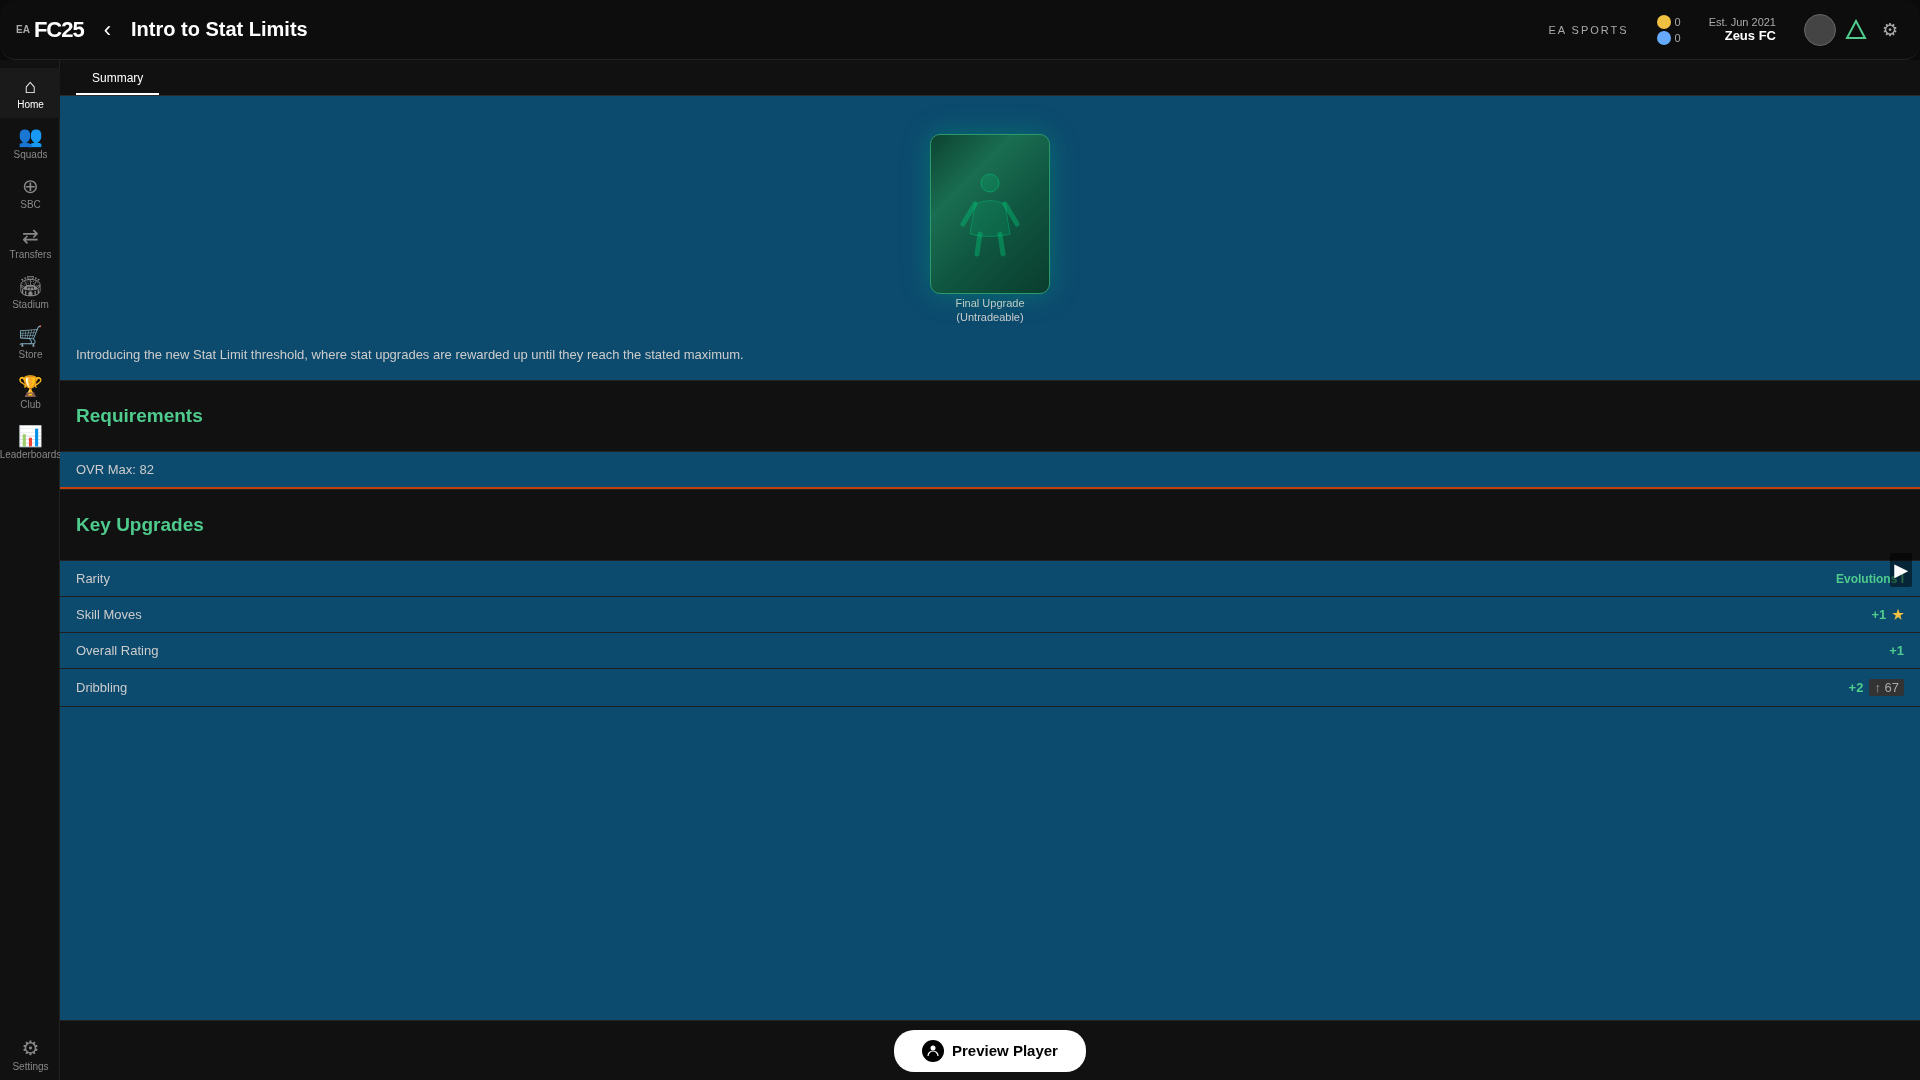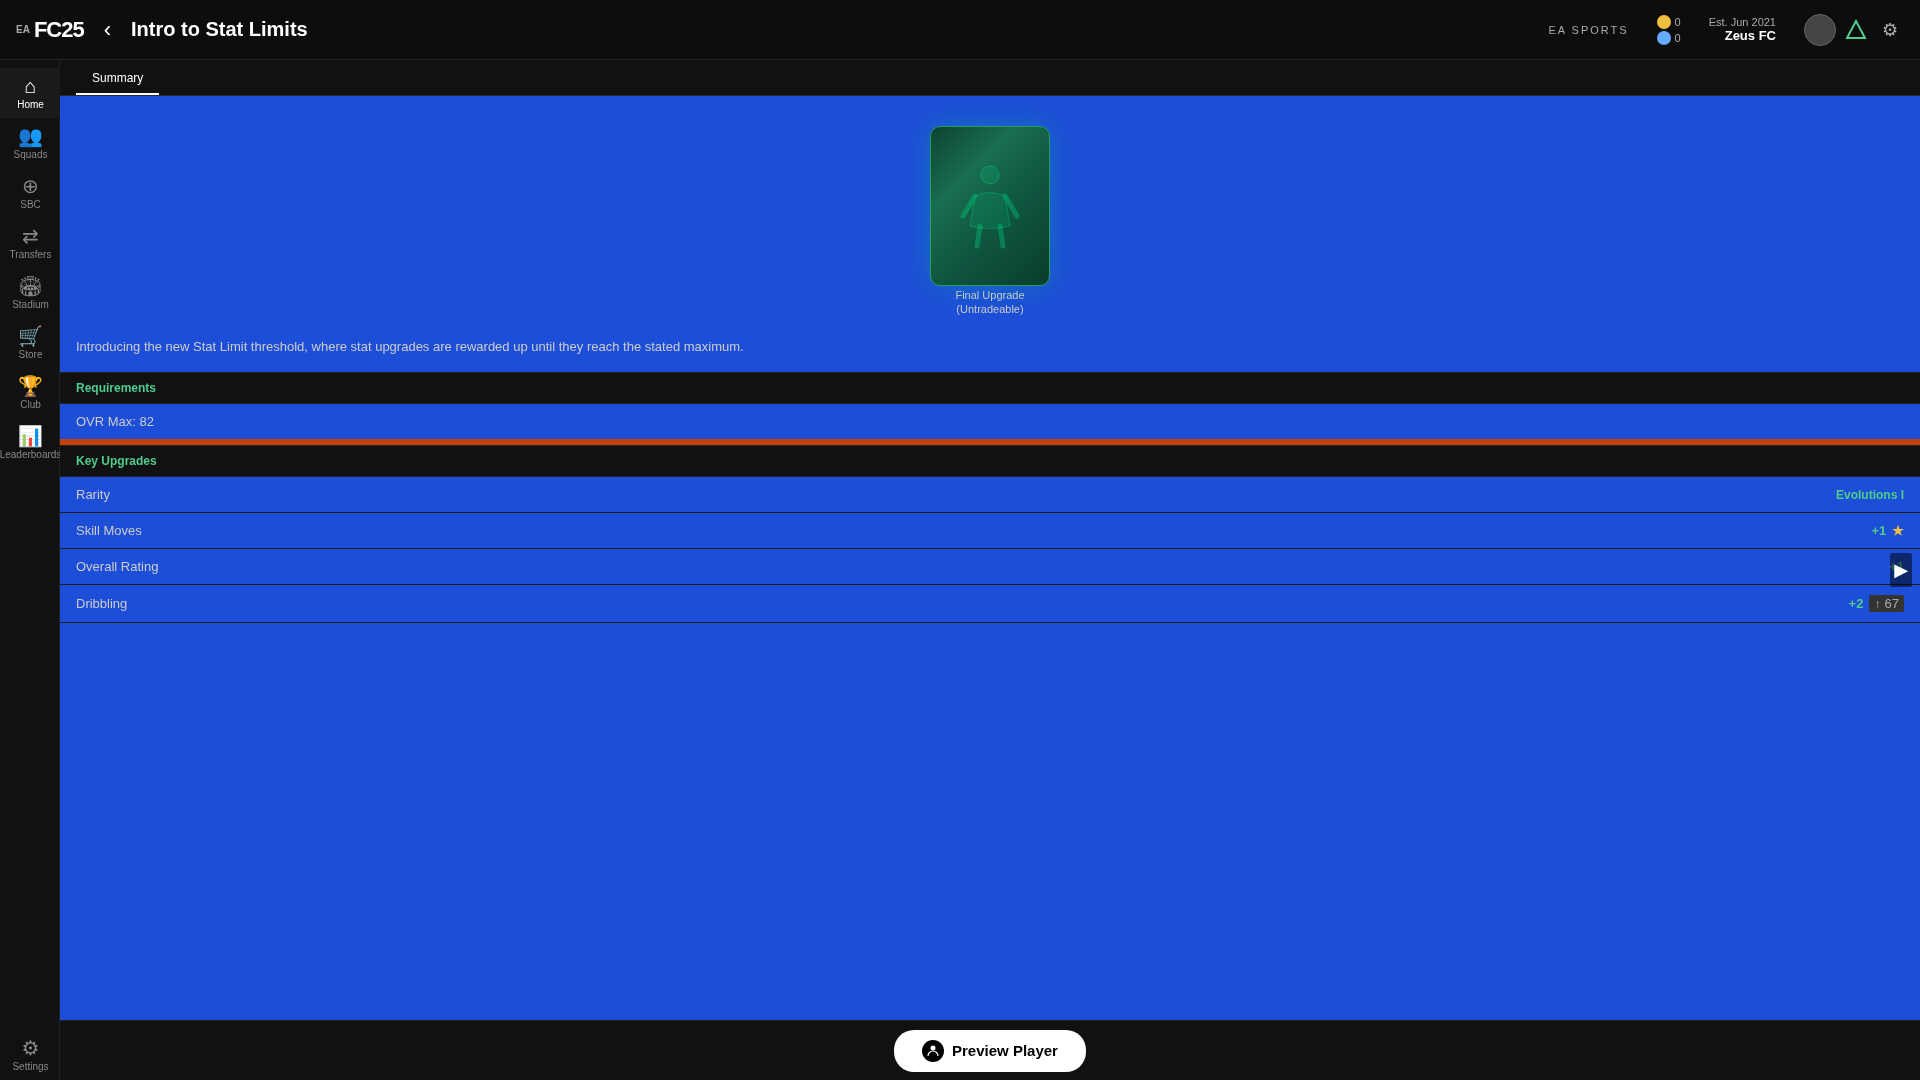--- a/index.html
+++ b/index.html
@@ -17,20 +17,21 @@
     .top-bar {
       height: 60px;
       background: #0d0d0d;
       display: flex;
       align-items: center;
       justify-content: space-between;
       padding: 0 16px;
       border-bottom: 1px solid #222;
       position: relative;
       z-index: 10;
+      border-radius: 16px;
     }
     .top-bar-left {
       display: flex;
       align-items: center;
       gap: 12px;
     }
     .fc25-logo {
       display: flex;
       align-items: center;
       gap: 4px;
@@ -178,22 +179,23 @@
     }
     .sidebar-bottom {
       margin-top: auto;
     }
 
     
     .content-area {
       flex: 1;
       display: flex;
       flex-direction: column;
-      background: #1d4ed8;
+      background: #0c4a6e;
       position: relative;
+      gap: 8px;
     }
 
     
     .tab-bar {
       height: 36px;
       background: #111;
       border-bottom: 1px solid #2a2a2a;
       display: flex;
       align-items: flex-end;
       padding-left: 16px;
@@ -269,34 +271,34 @@
     
     .description-text {
       padding: 0 16px 16px;
       font-size: 13px;
       color: #ccc;
       line-height: 1.5;
     }
 
     
     .section-header {
-      padding: 8px 16px;
-      font-size: 12px;
+      padding: 24px 16px;
+      font-size: 19px;
       font-weight: 700;
       color: #4ecb8d;
       background: #111;
       border-top: 1px solid #222;
       border-bottom: 1px solid #222;
     }
 
     .info-row {
       padding: 10px 16px;
       font-size: 13px;
       color: #ddd;
-      border-bottom: 6px solid #c2410c;
+      border-bottom: 2px solid #c2410c;
       display: flex;
       align-items: center;
       justify-content: space-between;
     }
     .info-row-label {
       color: #ccc;
       font-size: 13px;
     }
 
     

